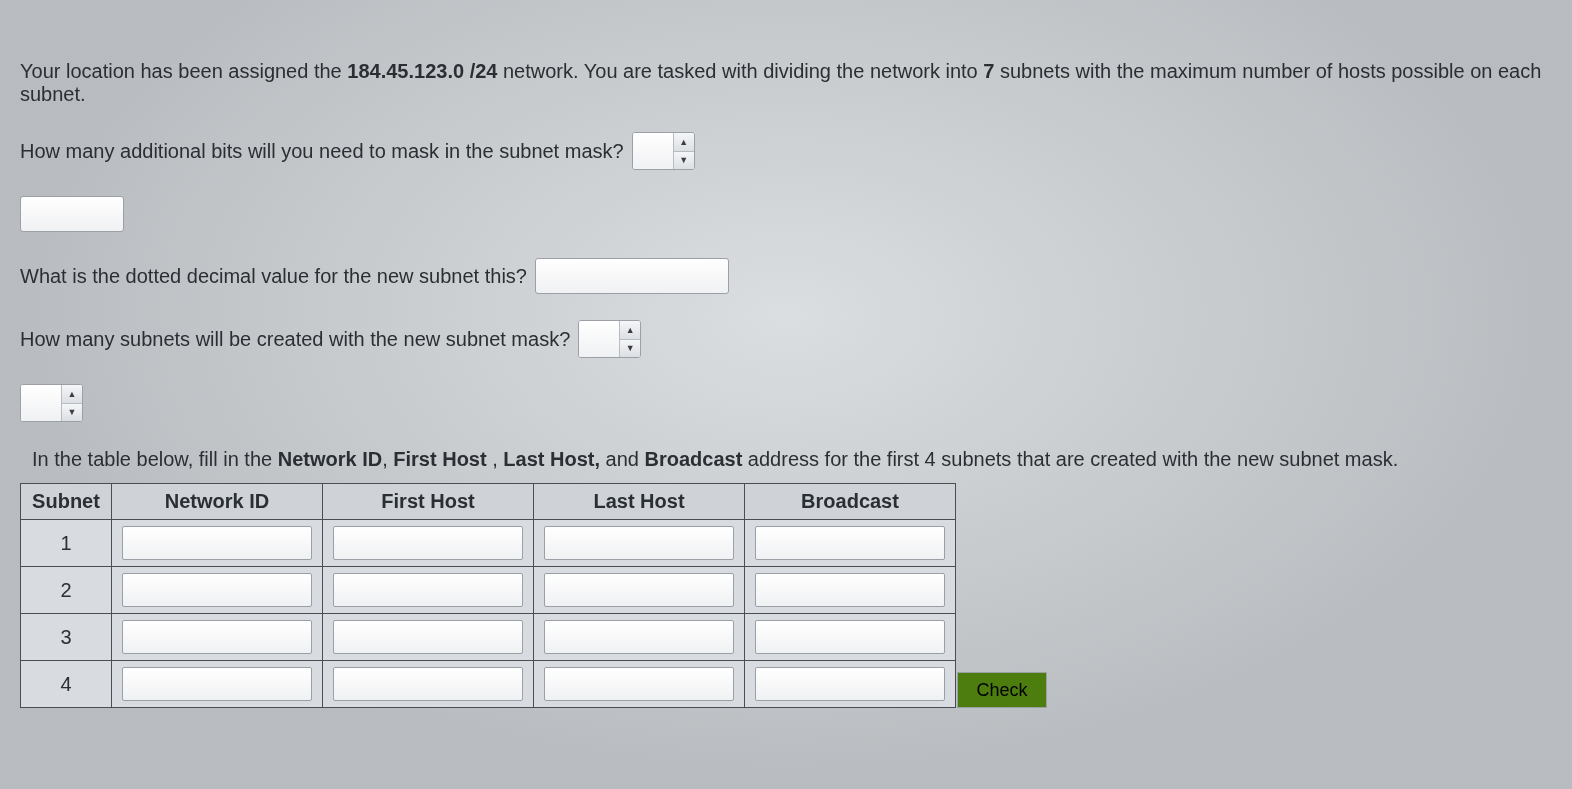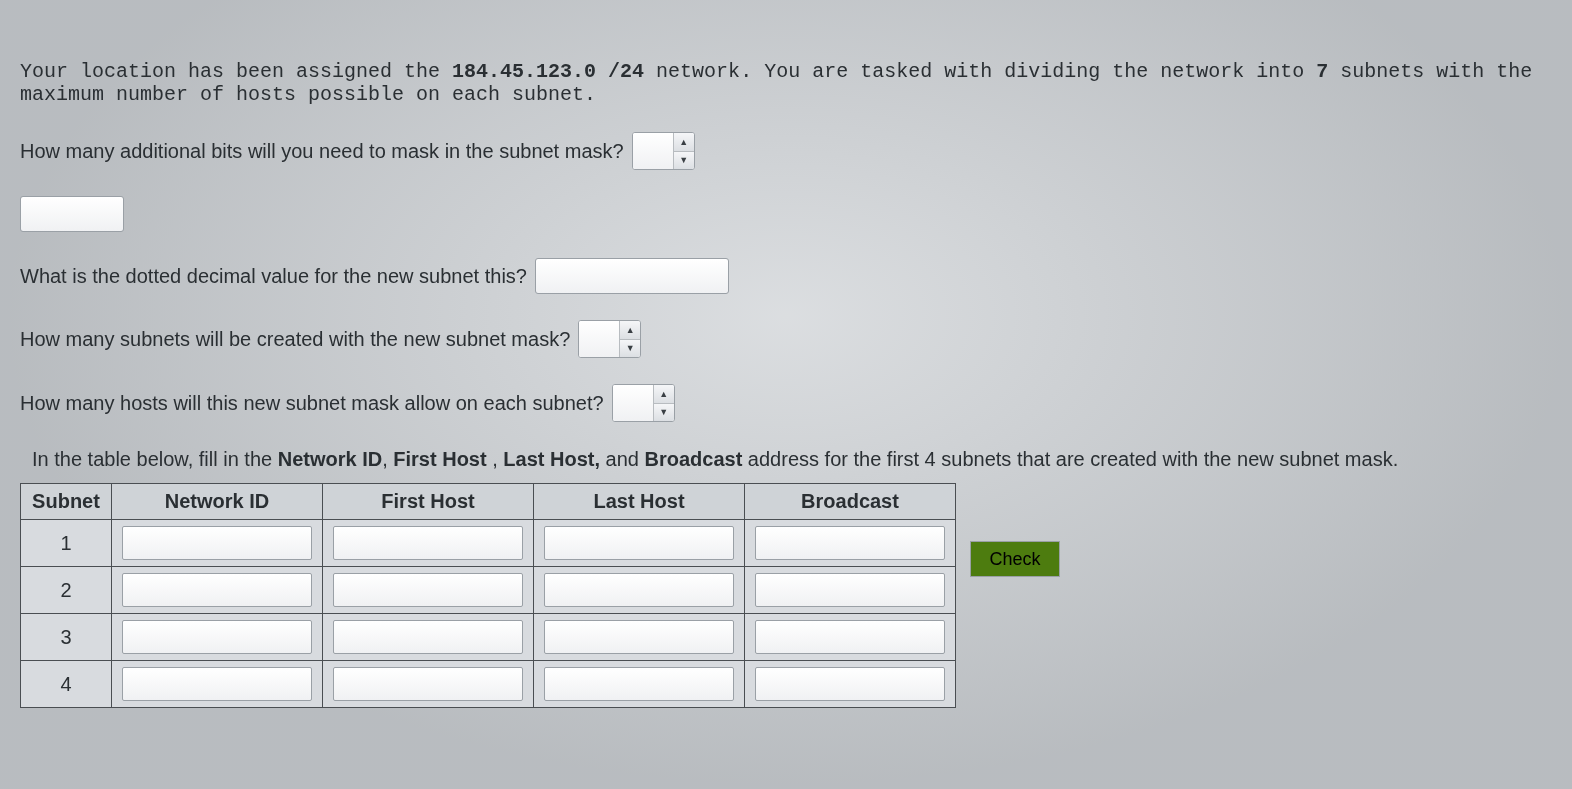--- a/index.html
+++ b/index.html
@@ -11,21 +11,20 @@
     background: #c8ccd0;
     background-image: radial-gradient(ellipse at 50% 40%, rgba(255,255,255,0.35), rgba(0,0,0,0.08) 70%);
     color: #2a2f33;
   }
   .page {
     padding: 60px 20px 20px 20px;
   }
   .intro {
     font-size: 20px;
     margin-bottom: 26px;
-    font-family: Liberation Mono, monospace;
   }
   .intro .bold {
     font-weight: 700;
   }
   .qline {
     display: flex;
     align-items: center;
     font-size: 20px;
     margin-bottom: 26px;
   }
@@ -78,22 +77,22 @@
   .stepper .arrows span:first-child {
     border-bottom: 1px solid #b8bcc0;
   }
   .table-instr {
     font-size: 20px;
     margin: 10px 0 12px 12px;
   }
   .table-instr .bold { font-weight: 700; }
   .subnet-area {
     display: flex;
-    align-items: flex-start;
-    gap: 14px;
+    align-items: flex-end;
+    gap: 1px;
   }
   table.subnets {
     border-collapse: collapse;
     background: #d8dbdf;
   }
   table.subnets th, table.subnets td {
     border: 1px solid #4a4e52;
     padding: 6px 10px;
     text-align: center;
     font-size: 20px;
@@ -161,21 +160,20 @@
     <span class="stepper">
       <input type="text" value="" style="">
       <span class="arrows">
         <span>▲</span>
         <span>▼</span>
       </span>
     </span>
   </div>
 
   <div class="qline">
-    <label>How many hosts will this new subnet mask allow on each subnet?</label>
     <span class="stepper">
       <input type="text" value="" style="">
       <span class="arrows">
         <span>▲</span>
         <span>▼</span>
       </span>
     </span>
   </div>
 
   <div class="table-instr">

